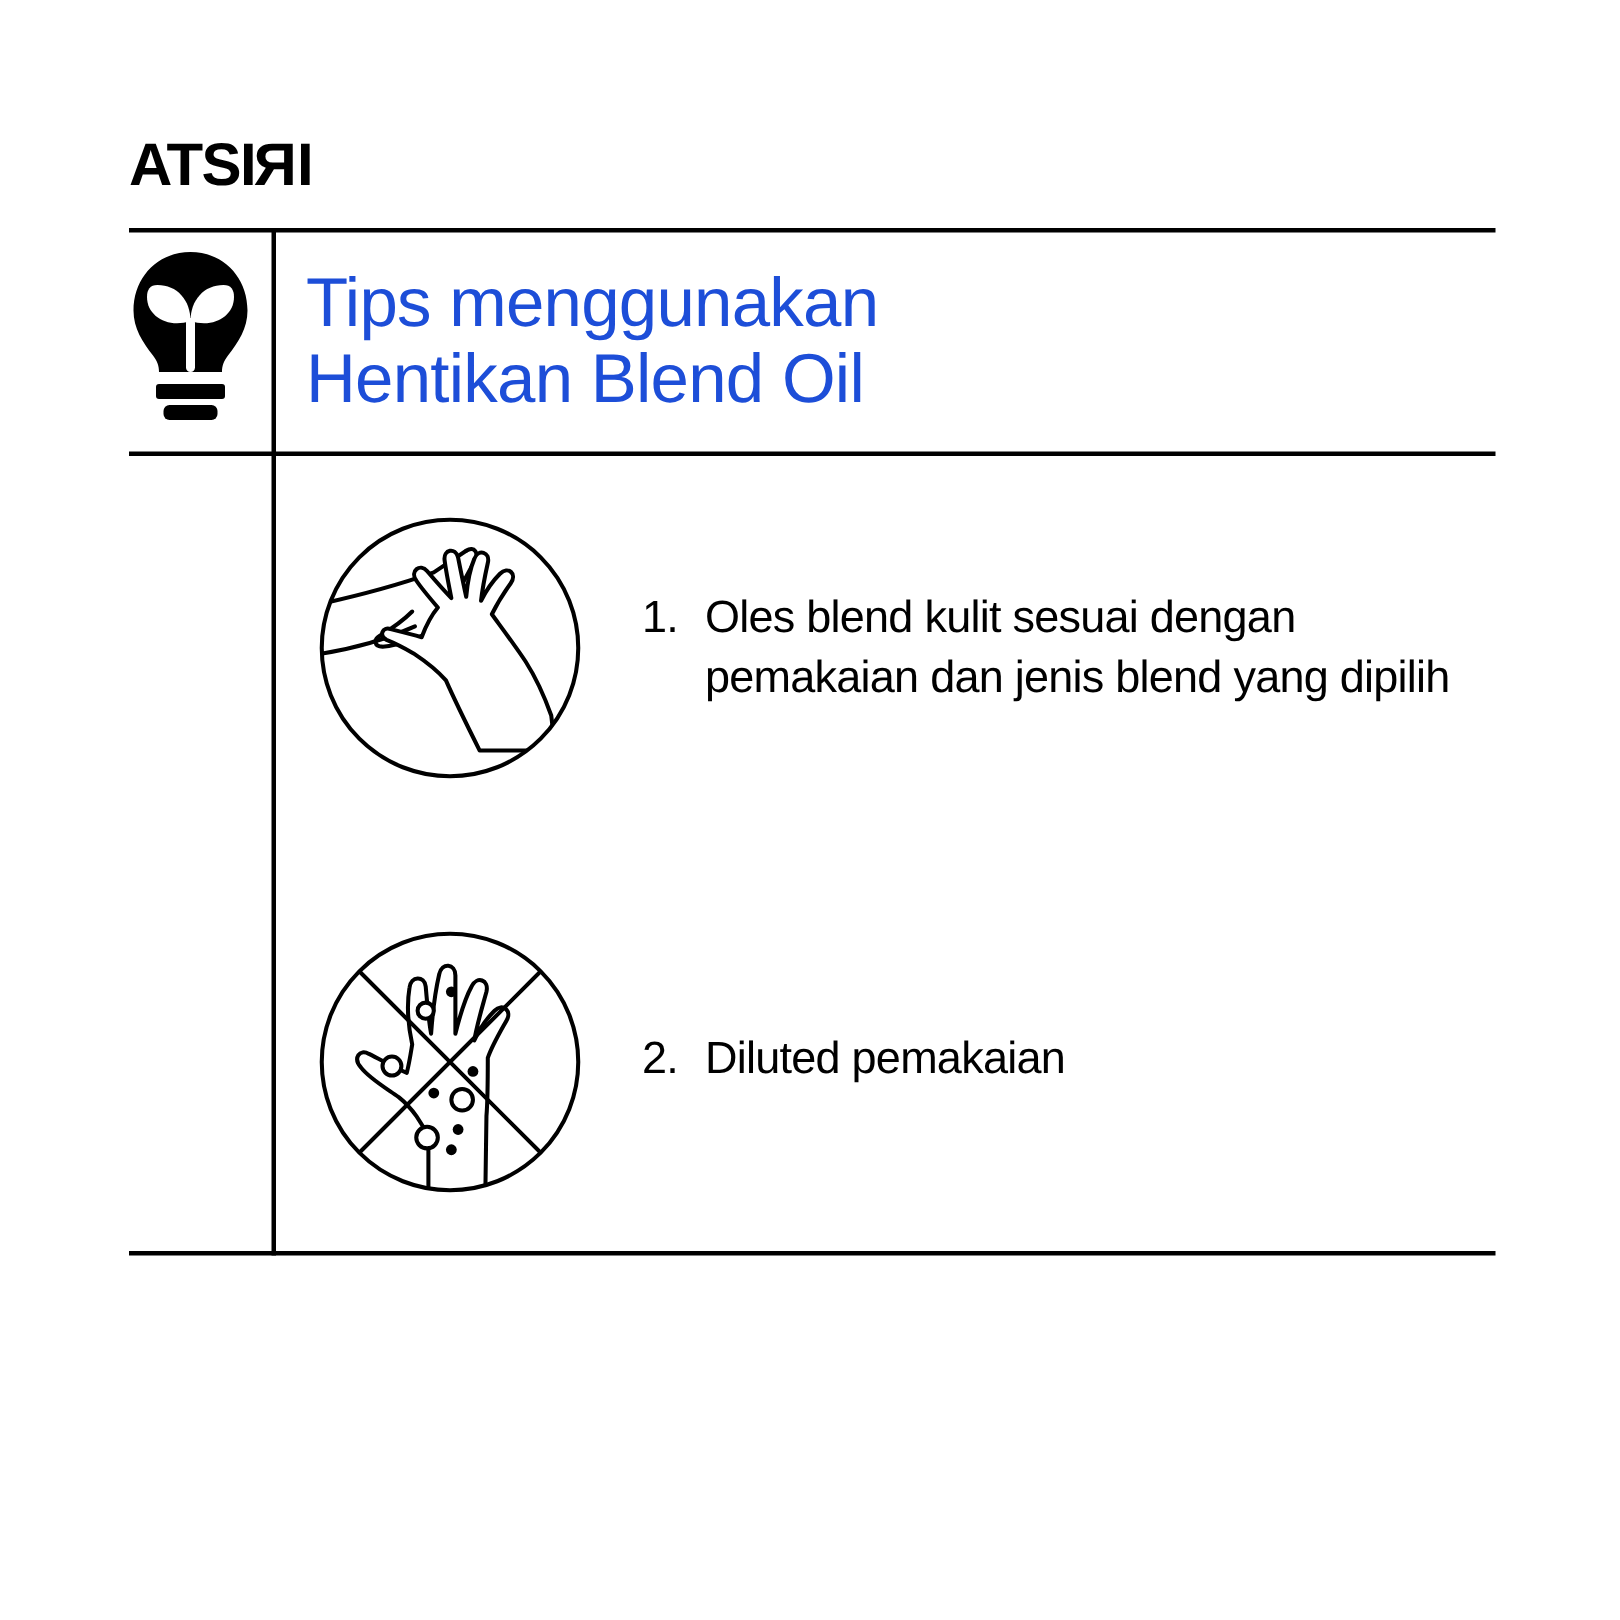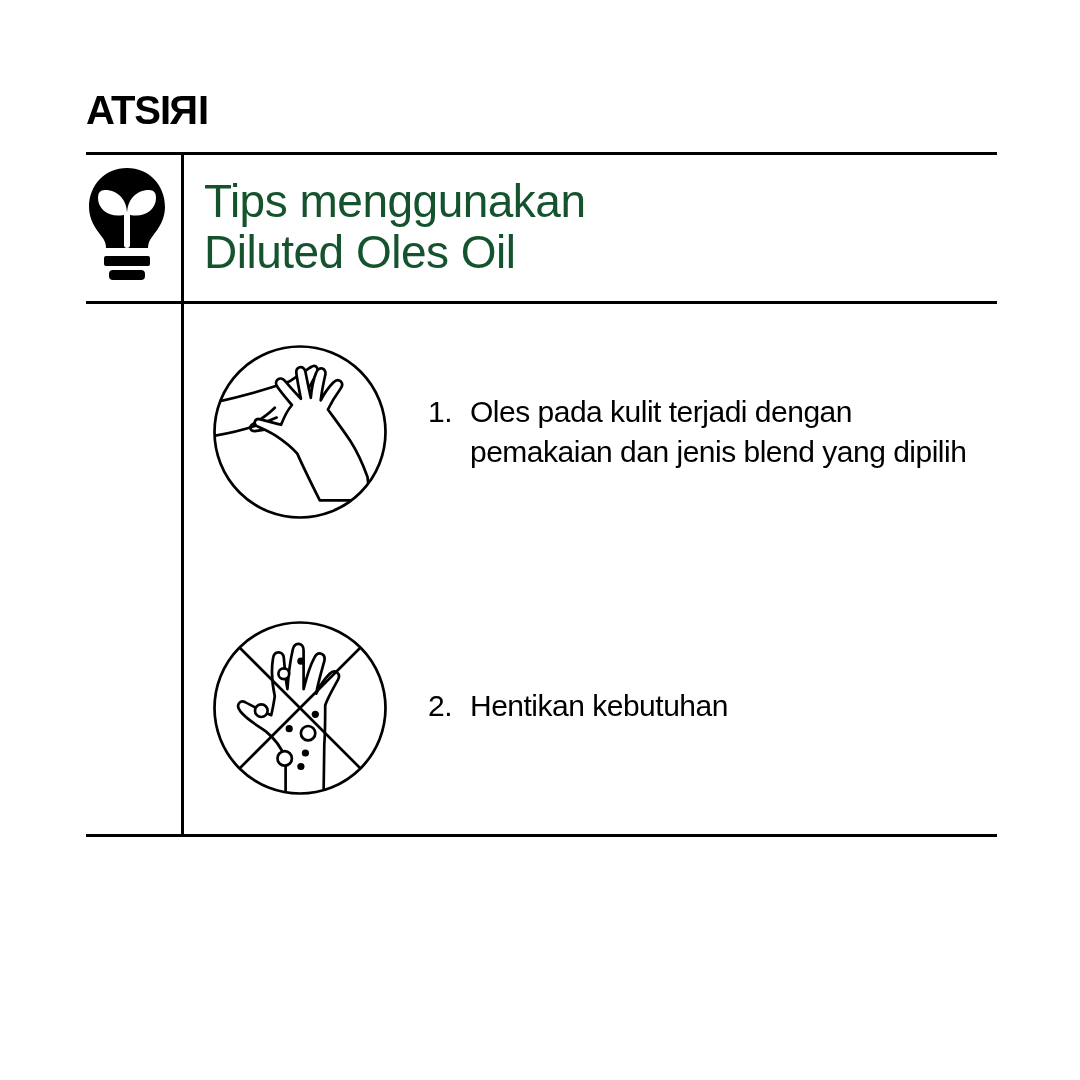--- a/index.html
+++ b/index.html
@@ -19,21 +19,21 @@
   .rule-h{position:absolute;left:86px;width:911px;height:3px;background:#000;}
   .rule-top{top:152px;}
   .rule-mid{top:301px;}
   .rule-bottom{top:834px;}
   .rule-v{position:absolute;left:181px;top:152px;width:3px;height:685px;background:#000;}
   
   .bulb{position:absolute;left:82px;top:166px;width:90px;height:116px;}
   .title{
     position:absolute;left:204px;top:176px;
     font-size:46px;line-height:51px;font-weight:500;
-    letter-spacing:-0.5px;color:#14532d;
+    letter-spacing:-0.5px;color:#1d4ed8;
   }
   
   .tip-icon-1{position:absolute;left:210px;top:342px;width:180px;height:180px;}
   .tip-icon-2{position:absolute;left:210px;top:618px;width:180px;height:180px;}
   .tip-text{
     position:absolute;left:428px;display:flex;align-items:flex-start;
     font-size:30px;line-height:40px;letter-spacing:-0.5px;color:#000;
   }
   .tip-text-1{top:392px;}
   .tip-text-2{top:686px;}
@@ -58,21 +58,21 @@
     <path d="M45,2 C67,2 83,19 83,41 C83,53 77,62 70,71 C67,75 66,78 66,82 L24,82 C24,78 23,75 20,71 C13,62 7,53 7,41 C7,19 23,2 45,2 Z" fill="#000"></path>
     <rect x="42" y="46" width="6" height="36" rx="3" fill="#fff"></rect>
     <path d="M45,48 C45,34 36,24 23,24 C18,24 16,27 16,32 C16,45 30,53 45,48 Z" fill="#fff"></path>
     <path d="M45,48 C45,34 54,24 67,24 C72,24 74,27 74,32 C74,45 60,53 45,48 Z" fill="#fff"></path>
     <rect x="22" y="90" width="46" height="10" rx="2" fill="#000"></rect>
     <rect x="27" y="104" width="36" height="10" rx="4" fill="#000"></rect>
   </svg>
 
   <div class="title">
     <div>Tips menggunakan</div>
-    <div>Diluted Oles Oil</div>
+    <div>Hentikan Blend Oil</div>
   </div>
 
   <svg class="tip-icon-1" viewBox="0 0 200 200" aria-hidden="true">
     <defs>
         <clipPath id="clip1">
           <circle cx="100" cy="100" r="95"></circle>
         </clipPath>
       </defs>
     <g clip-path="url(#clip1)" stroke="#000" stroke-width="3" stroke-linecap="round" stroke-linejoin="round" fill="none">
 
@@ -103,21 +103,21 @@
         C139,86 148,98 156,110
         C163,121 170,136 175,150
         L178,176 Z"></path>
     </g>
     <circle cx="100" cy="100" r="95" fill="none" stroke="#000" stroke-width="3"></circle>
   </svg>
 
   <div class="tip-text tip-text-1">
     <div class="tip-number">1.</div>
     <div class="tip-lines">
-      <div>Oles pada kulit terjadi dengan</div>
+      <div>Oles blend kulit sesuai dengan</div>
       <div>pemakaian dan jenis blend yang dipilih</div>
     </div>
   </div>
 
   <svg class="tip-icon-2" viewBox="0 0 200 200" aria-hidden="true">
     <defs>
         <clipPath id="clip2">
           <circle cx="100" cy="100" r="95"></circle>
         </clipPath>
       </defs>
@@ -159,17 +159,17 @@
       </g>
 
       <path fill="none" d="M30,30 L170,170 M170,30 L30,170"></path>
     </g>
     <circle cx="100" cy="100" r="95" fill="none" stroke="#000" stroke-width="3"></circle>
   </svg>
 
   <div class="tip-text tip-text-2">
     <div class="tip-number">2.</div>
     <div class="tip-lines">
-      <div>Hentikan kebutuhan</div>
+      <div>Diluted pemakaian</div>
     </div>
   </div>
 
 </div>
 
 </body></html>

